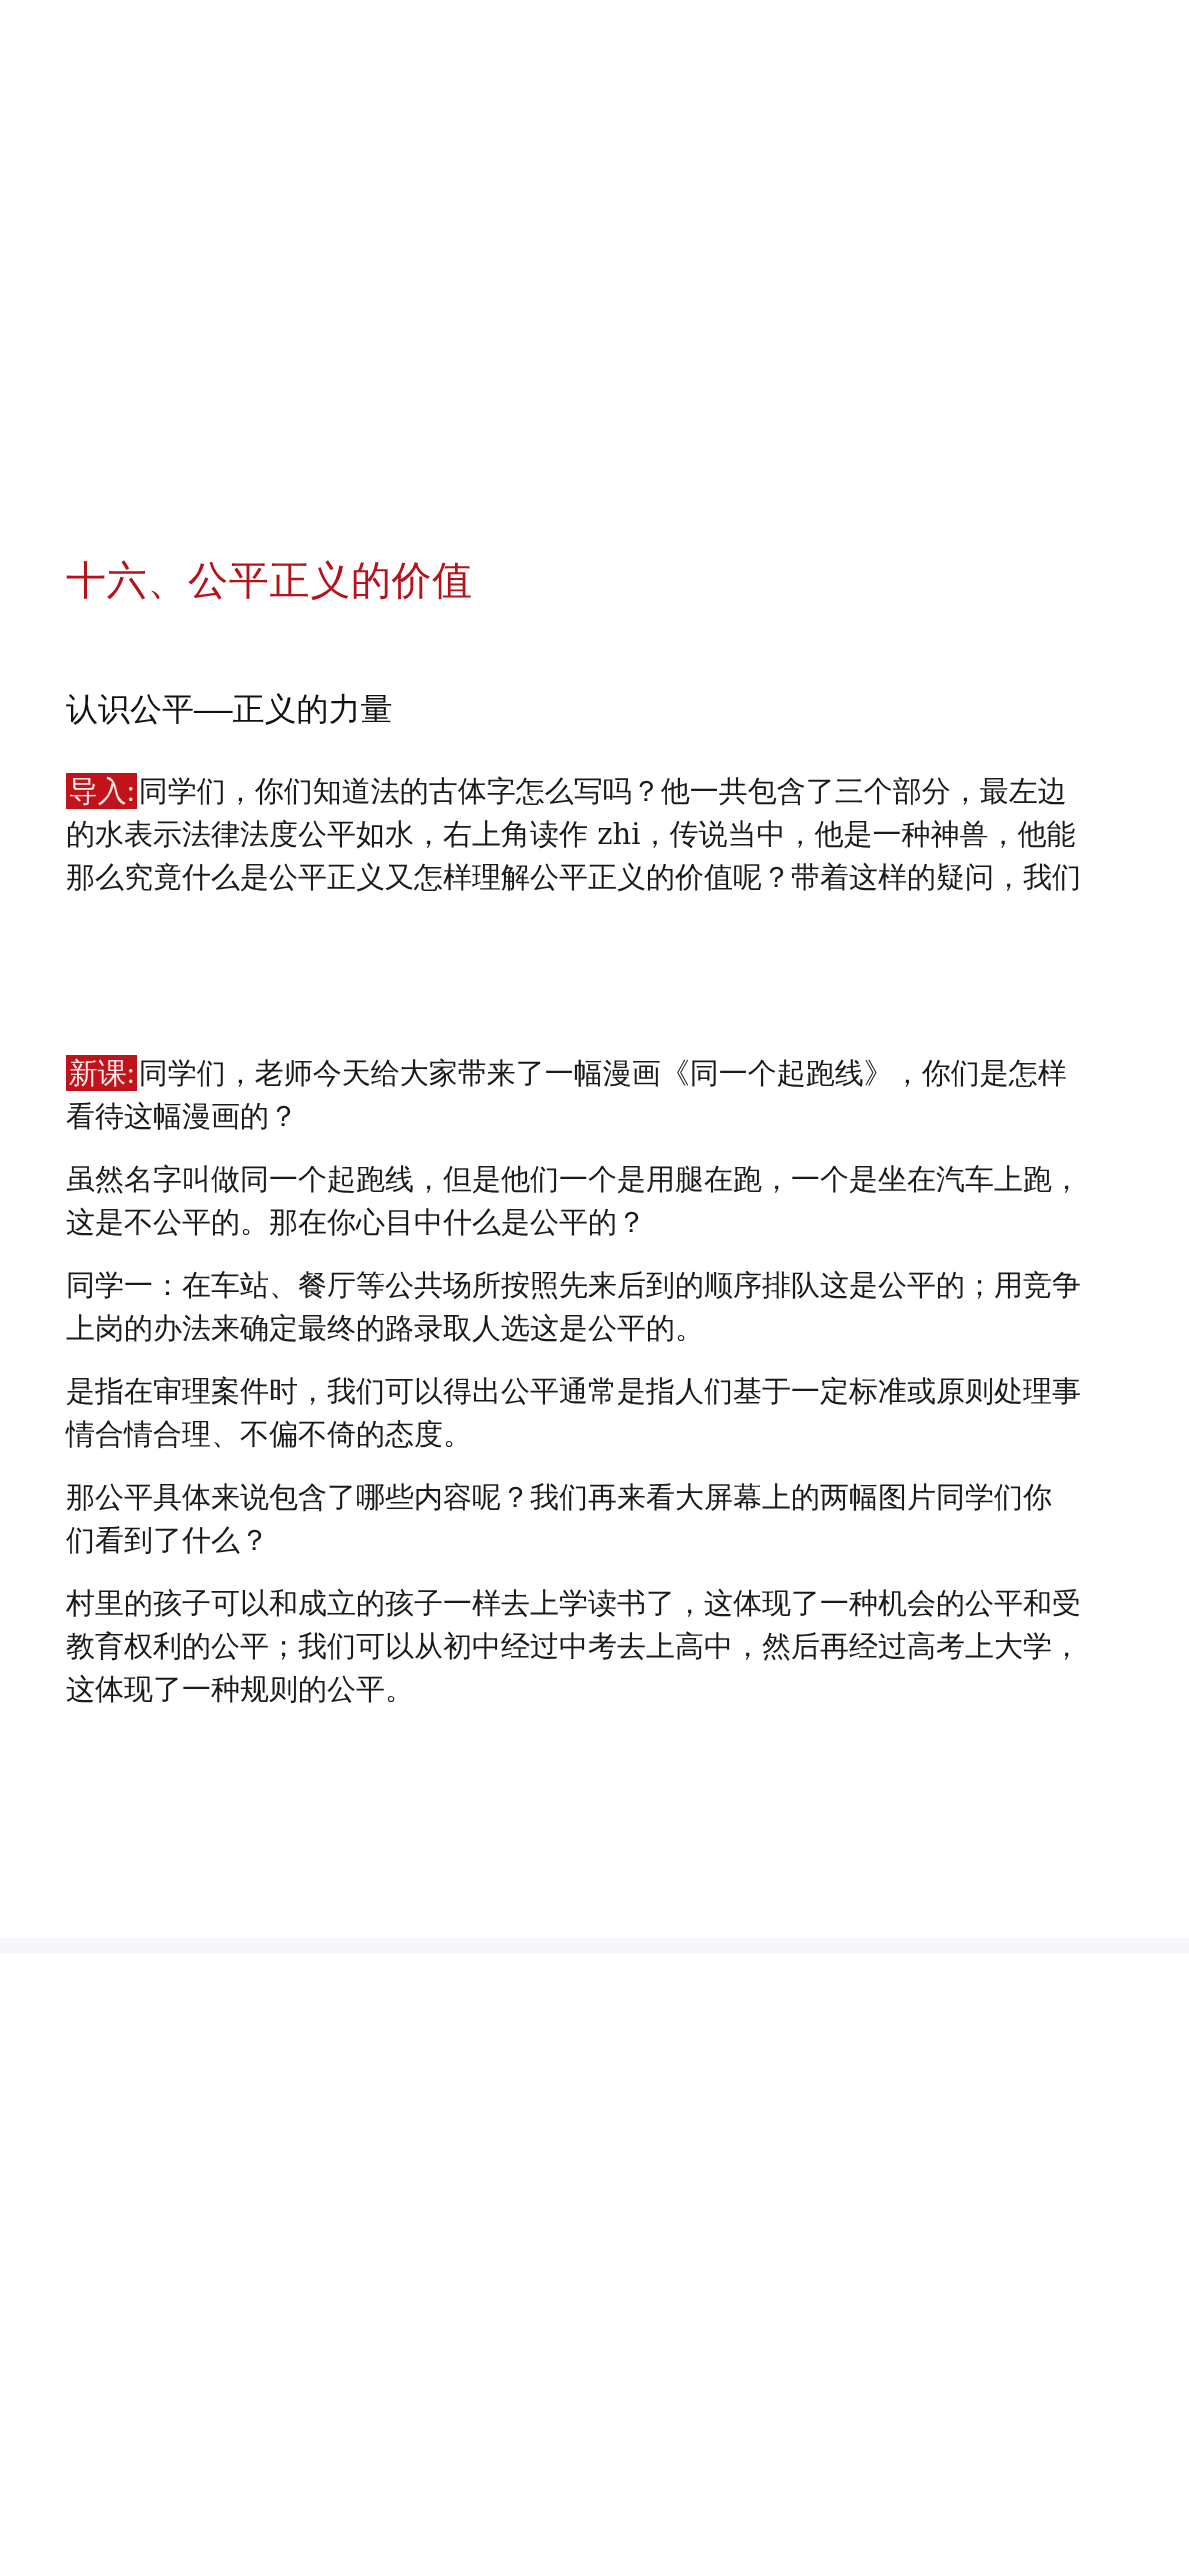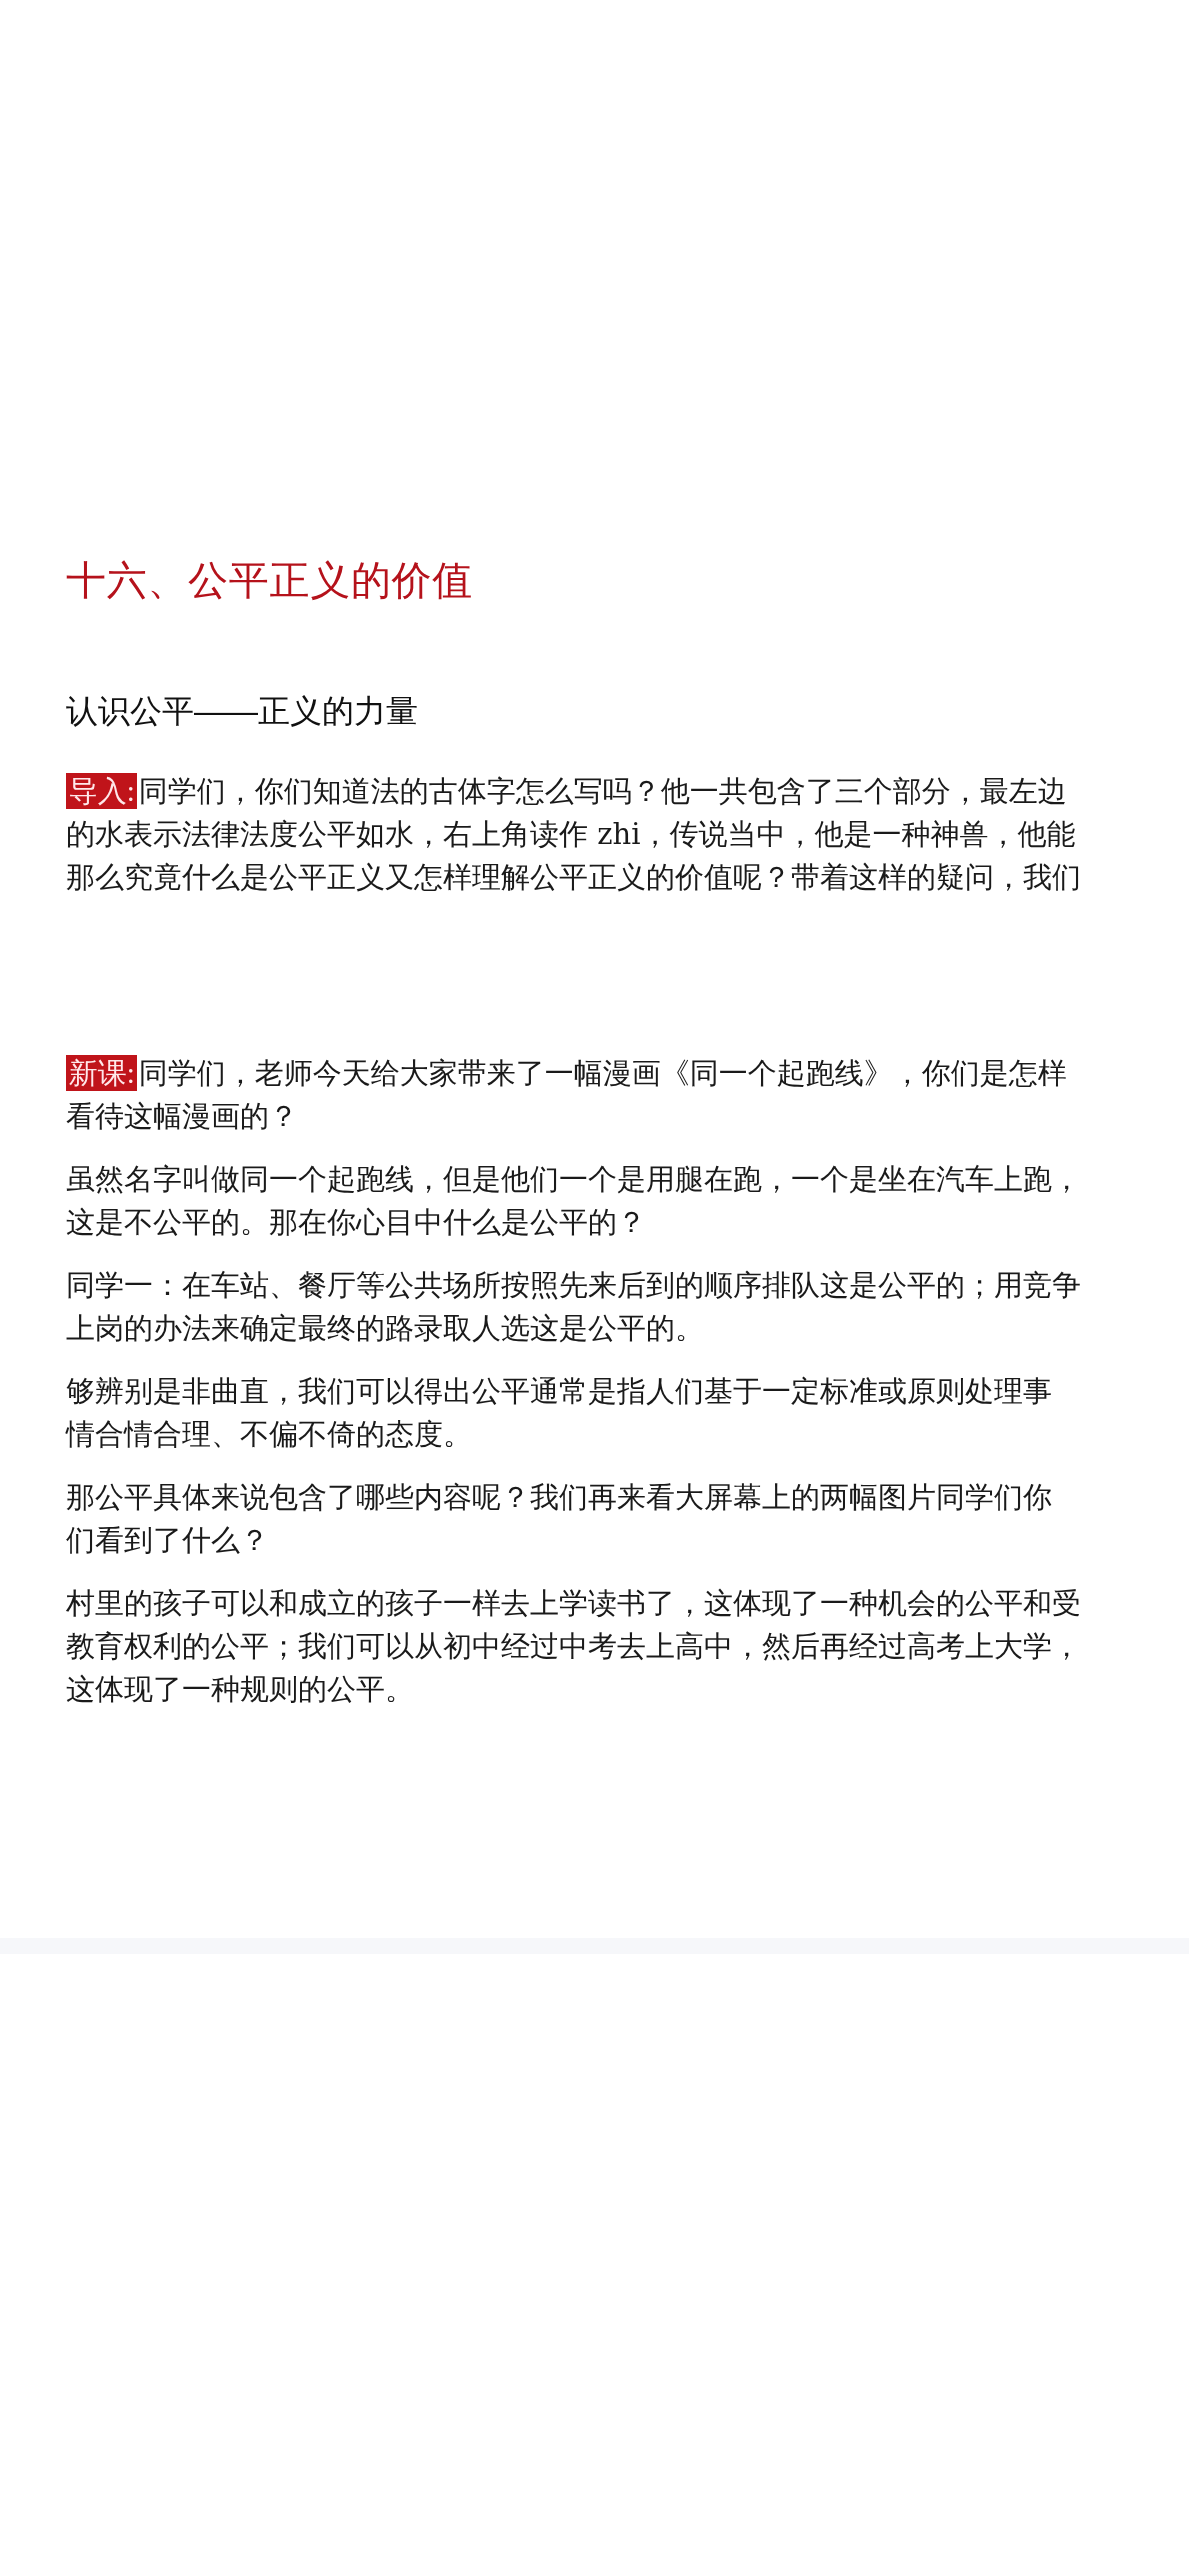--- a/index.html
+++ b/index.html
@@ -34,21 +34,21 @@
       line-height: 55px;
       color: var(--accent, #b5121b);
       letter-spacing: 0.7px;
       white-space: nowrap;
     }
     .subtitle {
       position: absolute;
       left: 66px;
       top: 688px;
       margin: 0;
-      font-family: Liberation Sans, sans-serif;
+      font-family: Liberation Mono, monospace;
       font-size: 32px;
       font-weight: 500;
       line-height: 47px;
       color: #111111;
       white-space: nowrap;
     }
     .para {
       position: absolute;
       left: 66px;
       width: 1121px;
@@ -107,21 +107,21 @@
     <span class="line">同学一：在车站、餐厅等公共场所按照先来后到的顺序排队这是公平的；用竞争</span>
     <span class="line">上岗的办法来确定最终的路录取人选这是公平的。</span>
   </p>
 
   <p class="para" style="top:1158px;">
     <span class="line">虽然名字叫做同一个起跑线，但是他们一个是用腿在跑，一个是坐在汽车上跑，</span>
     <span class="line">这是不公平的。那在你心目中什么是公平的？</span>
   </p>
 
   <p class="para" style="top:1370px;">
-    <span class="line">够辨别是非曲直，我们可以得出公平通常是指人们基于一定标准或原则处理事</span>
+    <span class="line">是指在审理案件时，我们可以得出公平通常是指人们基于一定标准或原则处理事</span>
     <span class="line">情合情合理、不偏不倚的态度。</span>
   </p>
 
   <p class="para" style="top:1476px;">
     <span class="line">那公平具体来说包含了哪些内容呢？我们再来看大屏幕上的两幅图片同学们你</span>
     <span class="line">们看到了什么？</span>
   </p>
 
   <p class="para" style="top:1582px;">
     <span class="line">村里的孩子可以和成立的孩子一样去上学读书了，这体现了一种机会的公平和受</span>

